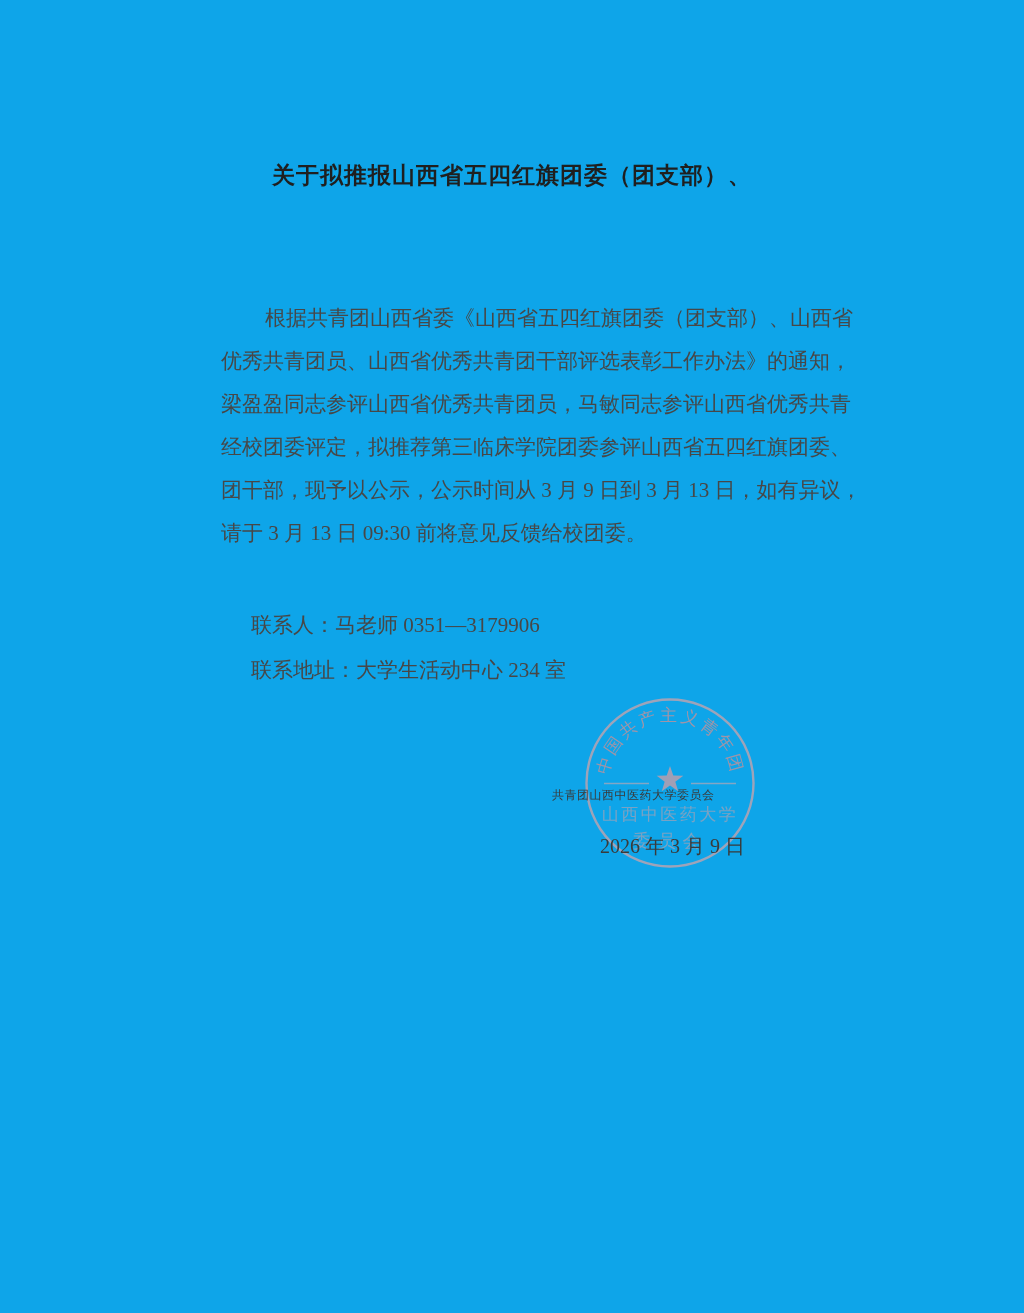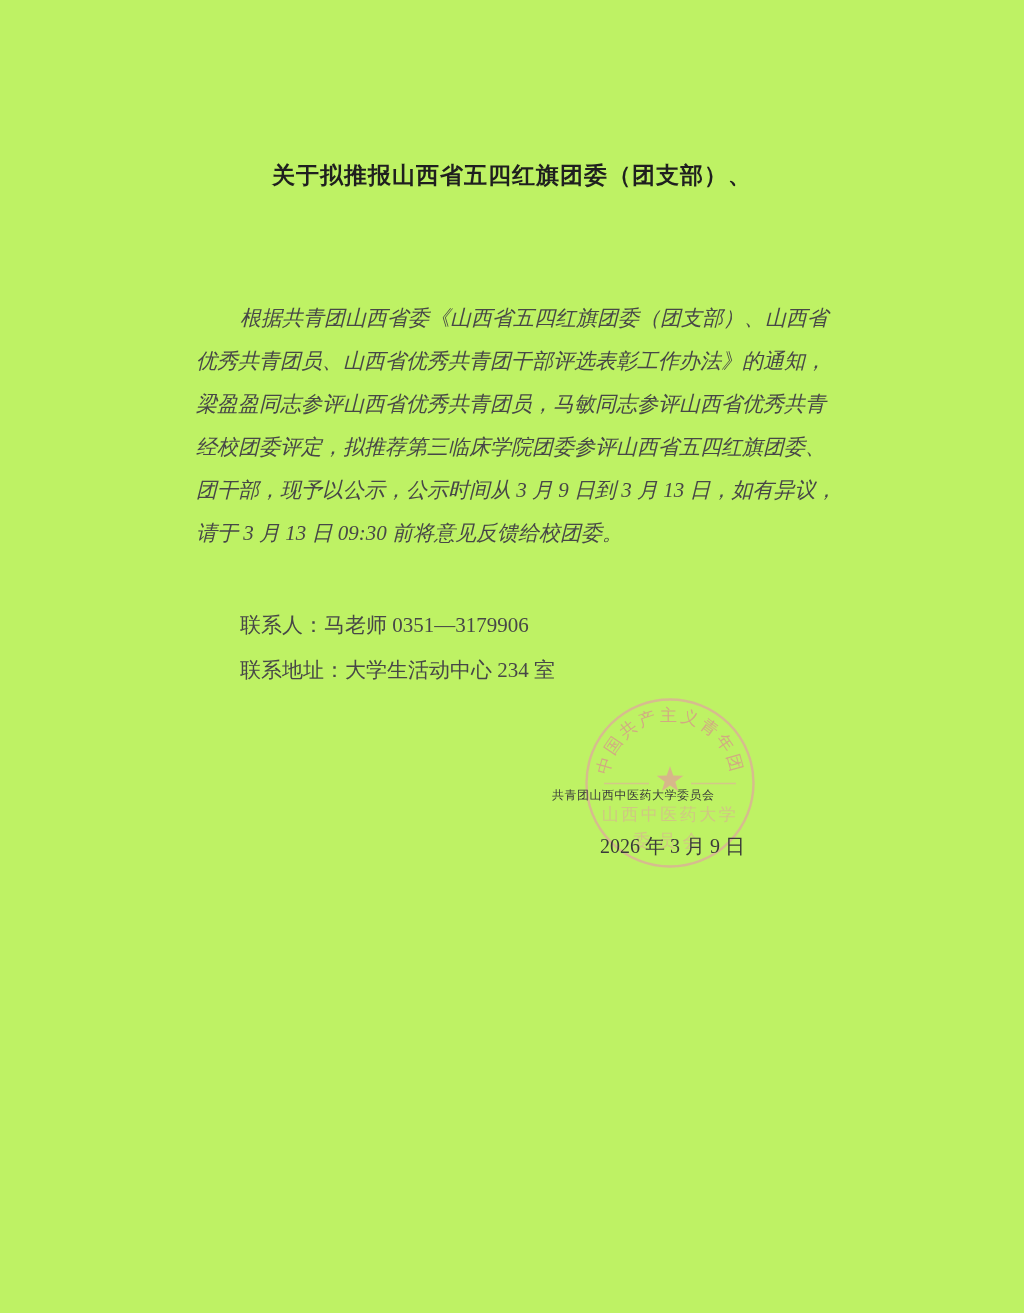--- a/index.html
+++ b/index.html
@@ -1,57 +1,56 @@
 <!DOCTYPE html>
 <html><head>
 <meta charset="utf-8">
 <style>
   * { margin: 0; padding: 0; box-sizing: border-box; }
   html, body { background: #ffffff; }
   .page {
     position: relative;
     width: 1024px;
     height: 1313px;
-    background: #bef264;
+    background: #0ea5e9;
     overflow: hidden;
     font-family: "Liberation Serif", serif;
   }
   .doc-title {
     position: absolute;
     top: 154px;
     left: 0;
     width: 100%;
     text-align: center;
     font-size: 23px;
     font-weight: 700;
     color: #1f1f1f;
     line-height: 44px;
     letter-spacing: 1px;
   }
   .doc-body {
     position: absolute;
     top: 297px;
-    left: 196px;
+    left: 221px;
     width: 615px;
     font-size: 21px;
     color: #474747;
     line-height: 43px;
-    font-style: italic;
   }
   .bline {
     text-align: justify;
     text-align-last: justify;
     white-space: nowrap;
   }
   .bline.first { text-indent: 44px; }
   .bline.last { text-align-last: left; white-space: normal; }
   .contact {
     position: absolute;
     top: 603px;
-    left: 240px;
+    left: 251px;
     font-size: 21px;
     color: #474747;
     line-height: 45px;
   }
   .seal {
     position: absolute;
     left: 583px;
     top: 696px;
     width: 174px;
     height: 174px;

